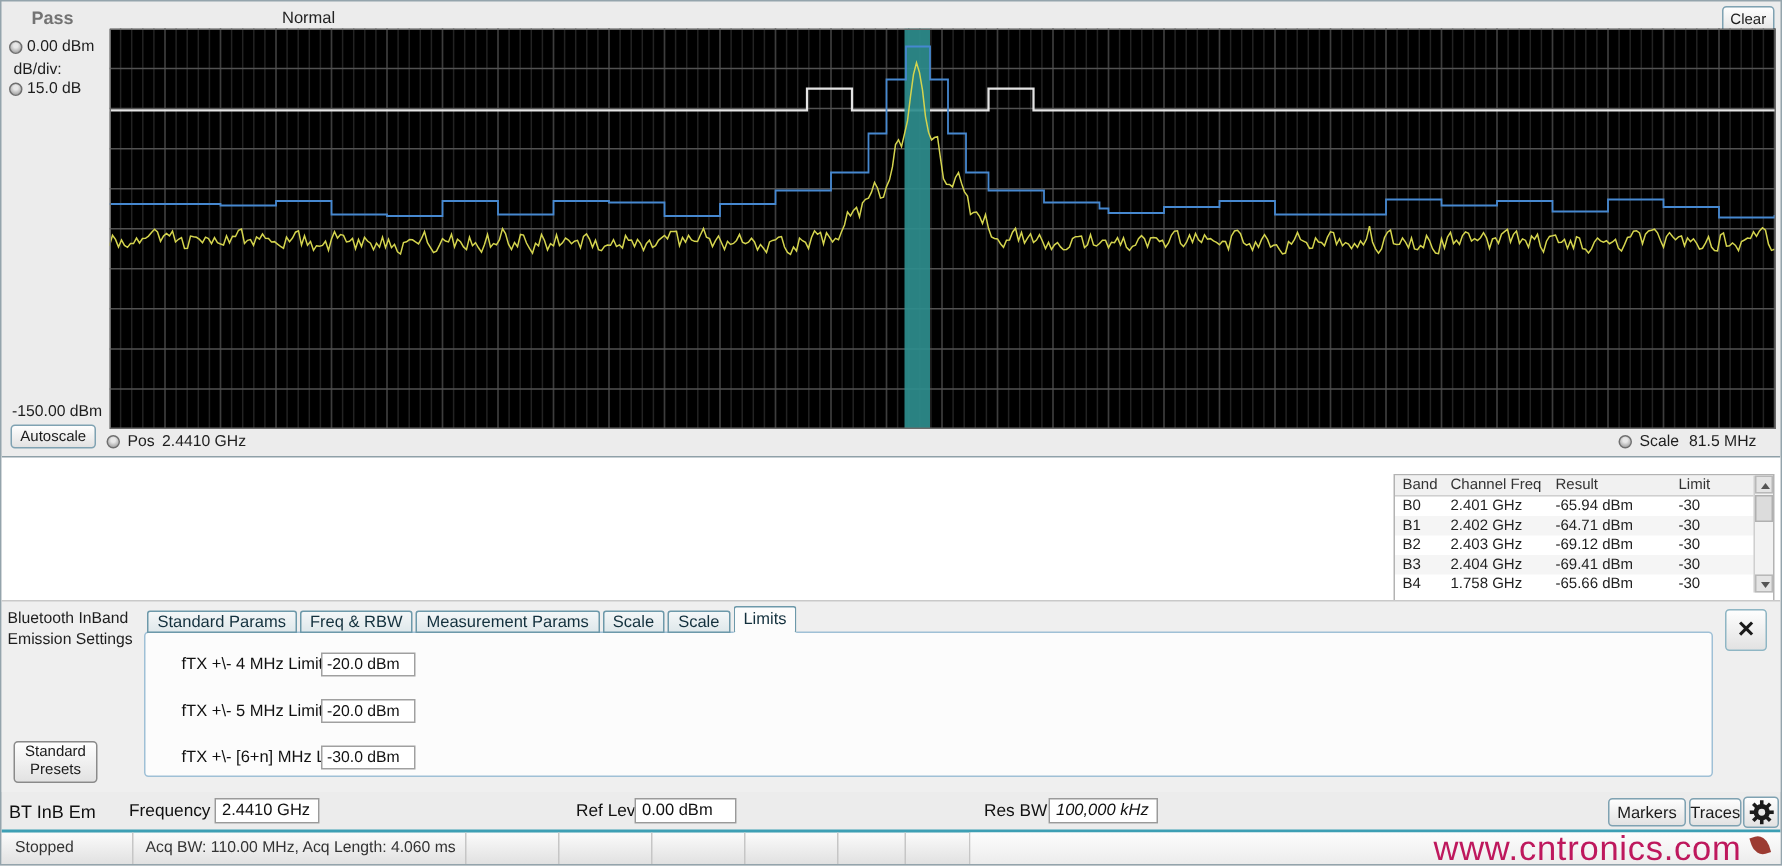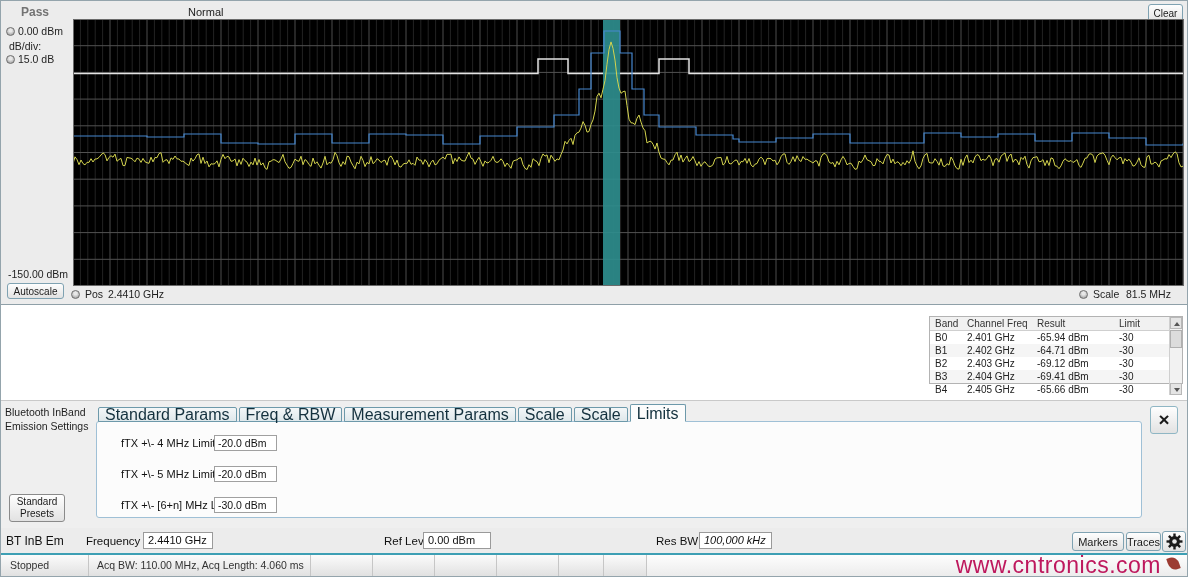--- a/index.html
+++ b/index.html
@@ -22,21 +22,21 @@
   #clear-btn { left:1147px; top:3px; width:35px; height:19px; }
 
   #spectrum-wrap { left:72px; top:18px; width:1111px; height:267px; }
   #spectrum-svg { display:block; }
 
   #autoscale-btn { left:6px; top:282px; width:57px; height:16px; }
 
   
   #results-area { left:0; top:303px; width:1186px; height:96px; background:#ffffff;
                   border-top:1px solid #8fa0a8; }
-  #results-table { left:928px; top:315px; width:254px; height:68px; background:#fff;
+  #results-table { left:928px; top:315px; width:254px; height:104px; background:#fff;
                    border:1px solid #b3b3b3; font-size:10px; color:#222; }
   .tbl-grid { display:grid; grid-template-columns:32px 70px 82px 50px; }
   .tbl-head { background:#f1f1f1; border-bottom:1px solid #cfcfcf; height:14px; line-height:13px; }
   .tbl-head > div { padding-left:5px; color:#333; }
   .tbl-row { height:13px; line-height:13px; }
   .tbl-row:nth-child(odd){ background:#f5f5f5; }
   .tbl-row > div { padding-left:5px; white-space:nowrap; }
   #tbl-scroll { position:absolute; right:0; top:0; width:13px; height:78px;
                 background:#f2f2f2; border-left:1px solid #cfcfcf; }
   .sb-arrow { position:absolute; left:0; width:12px; height:12px; background:#e4e4e4;
@@ -50,21 +50,21 @@
 
   
   #settings-area { left:0; top:399px; width:1186px; height:128px; background:#efefef;
                    border-top:1px solid #c9c9c9; }
   #settings-title { left:4px; top:405px; width:90px; font-size:10.5px; line-height:1.3; color:#1e1e1e; }
   #presets-btn { left:8px; top:493px; width:56px; height:28px; line-height:1.2;
                  border-color:#8a8a8a; }
   #settings-panel { left:95px; top:420px; width:1046px; height:97px; background:#fcfcfc;
                     border:1px solid #9fc0d6; border-radius:3px; }
   #tabs { left:97px; top:403px; height:18px; display:flex; align-items:flex-end; gap:2px; z-index:3; }
-  .tab { height:15px; line-height:14px; padding:0 6px; font-size:16px; color:#13303d;
+  .tab { height:15px; line-height:14px; padding:0 6px; font-size:11px; color:#13303d;
          background:linear-gradient(#f4f7f8,#dfe8eb); border:1px solid #6d99aa;
          border-radius:2px 2px 0 0; white-space:nowrap; }
   .tab.active { height:18px; line-height:17px; background:#fcfcfc; border-bottom:1px solid #fcfcfc; z-index:4; }
   .field-label { font-size:11px; color:#111; }
   .field-input { position:absolute; width:63px; height:16px; border:1px solid #a0a0a0;
                  background:#fff; font-size:10.5px; padding:1px 3px; color:#111; white-space:nowrap; }
   #close-btn { left:1149px; top:405px; width:28px; height:28px; font-size:19px; font-weight:700;
                color:#1a1a1a; border-color:#8fb6c4; }
   .tb-input { position:absolute; height:17px; background:#fff; border:1px solid #9a9a9a;
               font-size:11px; padding:1px 4px; color:#111; white-space:nowrap; }
@@ -146,21 +146,21 @@
       <div>-30</div>
     </div>
     <div class="tbl-grid tbl-row">
       <div>B3</div>
       <div>2.404 GHz</div>
       <div>-69.41 dBm</div>
       <div>-30</div>
     </div>
     <div class="tbl-grid tbl-row">
       <div>B4</div>
-      <div>2.405 GHz</div>
+      <div>1.758 GHz</div>
       <div>-65.66 dBm</div>
       <div>-30</div>
     </div>
     <div id="tbl-scroll">
       <div class="sb-arrow" id="sb-up"></div>
       <div id="sb-thumb"></div>
       <div class="sb-arrow" id="sb-down"></div>
     </div>
   </div>
 

